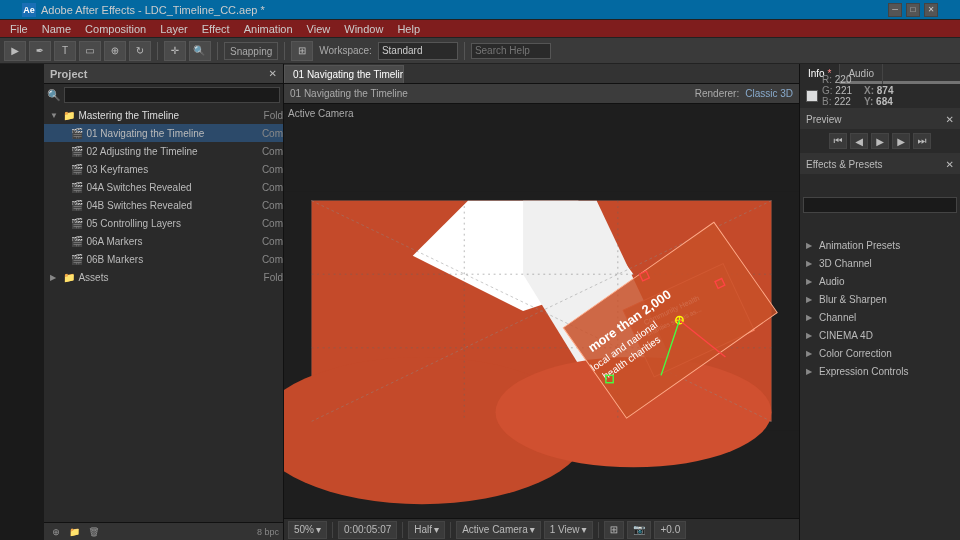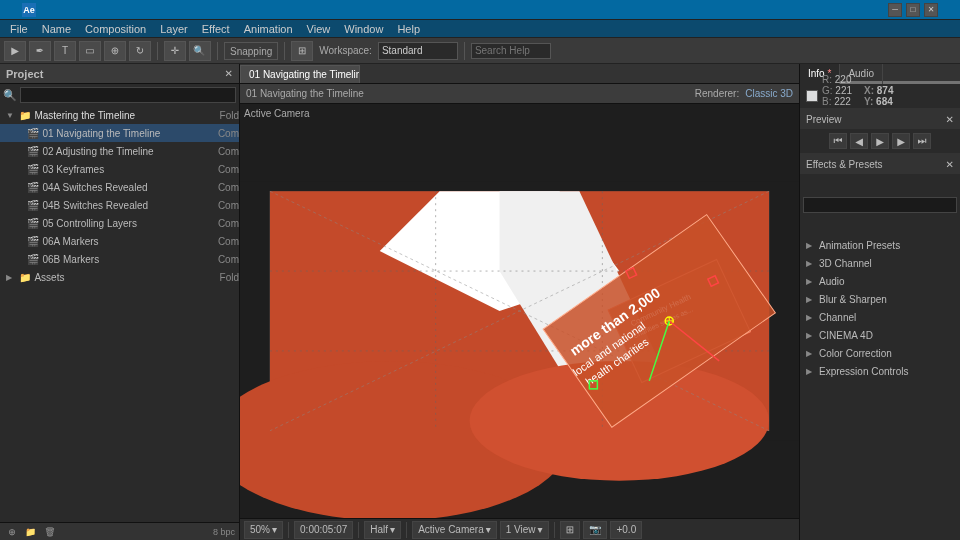--- a/index.html
+++ b/index.html
@@ -42,21 +42,21 @@
       border: 1px solid #444;
       cursor: pointer;
       font-size: 8px;
       display: flex; align-items: center; justify-content: center;
       color: #ccc;
     }
 
     
     #menu-bar {
       height: 18px;
-      background: #0c4a6e;
+      background: #7f1d1d;
       display: flex;
       align-items: center;
       padding: 0 4px;
       border-bottom: 1px solid #222;
       gap: 2px;
     }
     .menu-item {
       padding: 0 6px;
       height: 18px;
       line-height: 18px;
@@ -111,20 +111,21 @@
       border: 1px solid #555;
       padding: 0 5px;
       height: 18px;
       line-height: 18px;
     }
 
     
     #main {
       display: flex;
       height: calc(540px - 20px - 18px - 26px);
+      margin-left: 44px;
     }
 
     
     #left-panel {
       width: 240px;
       background: #2a2a2a;
       border-right: 1px solid #111;
       display: flex;
       flex-direction: column;
     }
@@ -434,20 +435,21 @@
       cursor: pointer;
       gap: 3px;
     }
     .effect-arrow { font-size: 8px; color: #888; width: 10px; }
   </style>
 </head>
 <body>
 
 <div id="title-bar">
   <div class="app-icon">Ae</div>
+  <span>Adobe After Effects - LDC_Timeline_CC.aep *</span>
   <div class="window-controls">
     <div class="win-btn">─</div>
     <div class="win-btn">□</div>
     <div class="win-btn">✕</div>
   </div>
 </div>
 
 <div id="menu-bar">
   <div class="menu-item">File</div>
   <div class="menu-item">Name</div>

